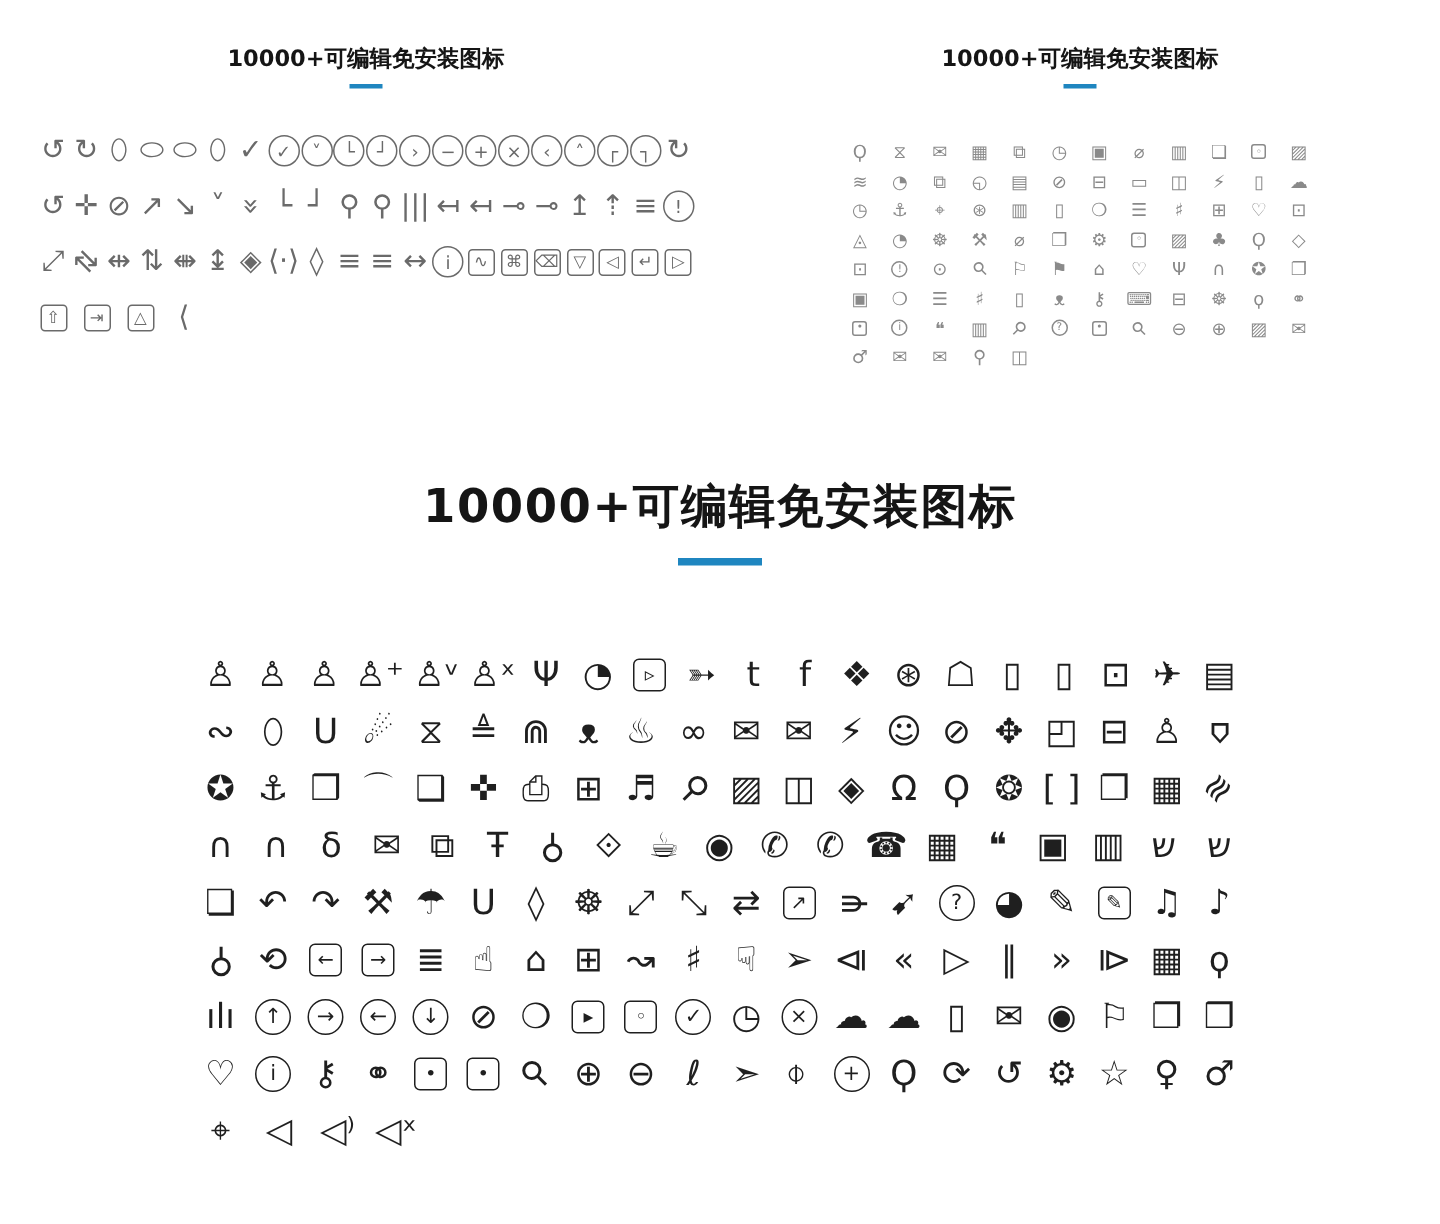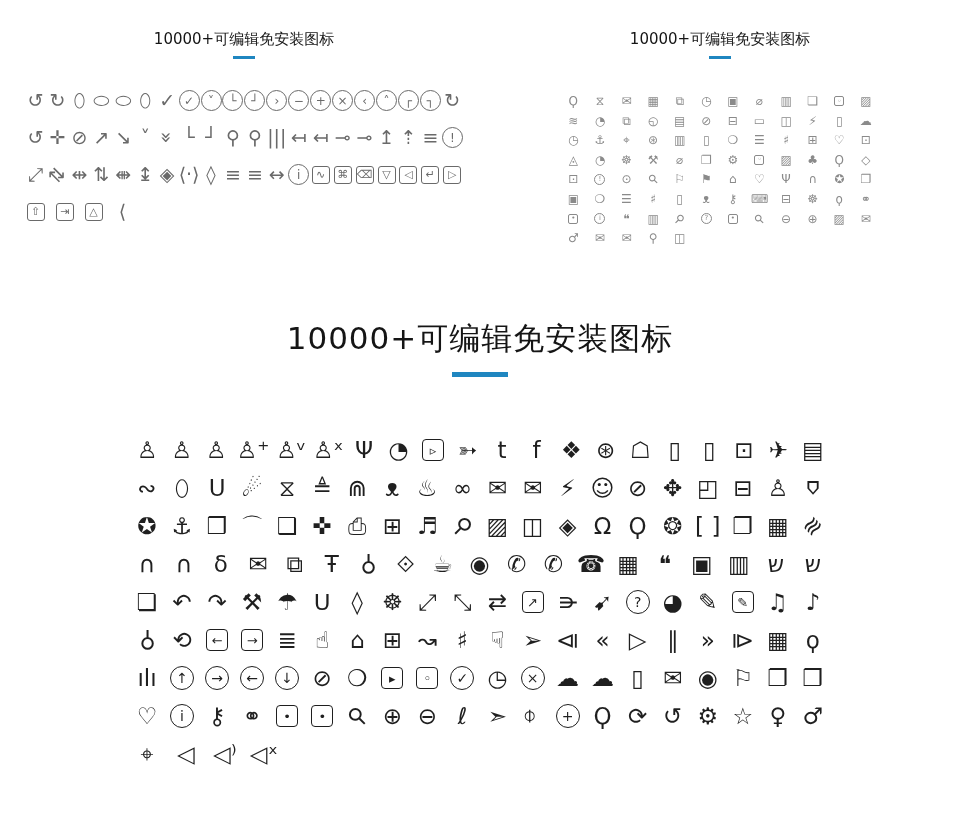--- a/index.html
+++ b/index.html
@@ -4,21 +4,21 @@
 <style>
   html,body{margin:0;padding:0;}
   body{
     width:960px;height:816px;background:#ffffff;position:relative;overflow:hidden;
     font-family:"DejaVu Sans","Liberation Sans",sans-serif;color:#222;
   }
   .sec{position:absolute;}
   .sec-tl{left:25px;top:30px;width:438px;}
   .sec-tr{left:560px;top:30px;width:320px;}
   .sec-bt{left:0;top:318px;width:960px;}
-  .heading{text-align:center;font-weight:normal;color:#151515;line-height:1.3;}
+  .heading{text-align:center;font-weight:bold;color:#151515;line-height:1.3;}
   .sec-tl .heading,.sec-tr .heading{font-size:15px;}
   .sec-bt .heading{font-size:31px;letter-spacing:1px;}
   .underline{background:#1f86c0;margin:6px auto 0;}
   .sec-tl .underline,.sec-tr .underline{width:22px;height:3px;}
   .sec-bt .underline{width:56px;height:5px;margin-top:14px;}
 
   .icon{display:inline-flex;align-items:center;justify-content:center;box-sizing:border-box;}
   .g{display:block;line-height:1;}
   .circ>.g,.box>.g{border:1.4px solid currentColor;display:flex;align-items:center;justify-content:center;box-sizing:border-box;}
   .circ>.g{border-radius:50%;}

